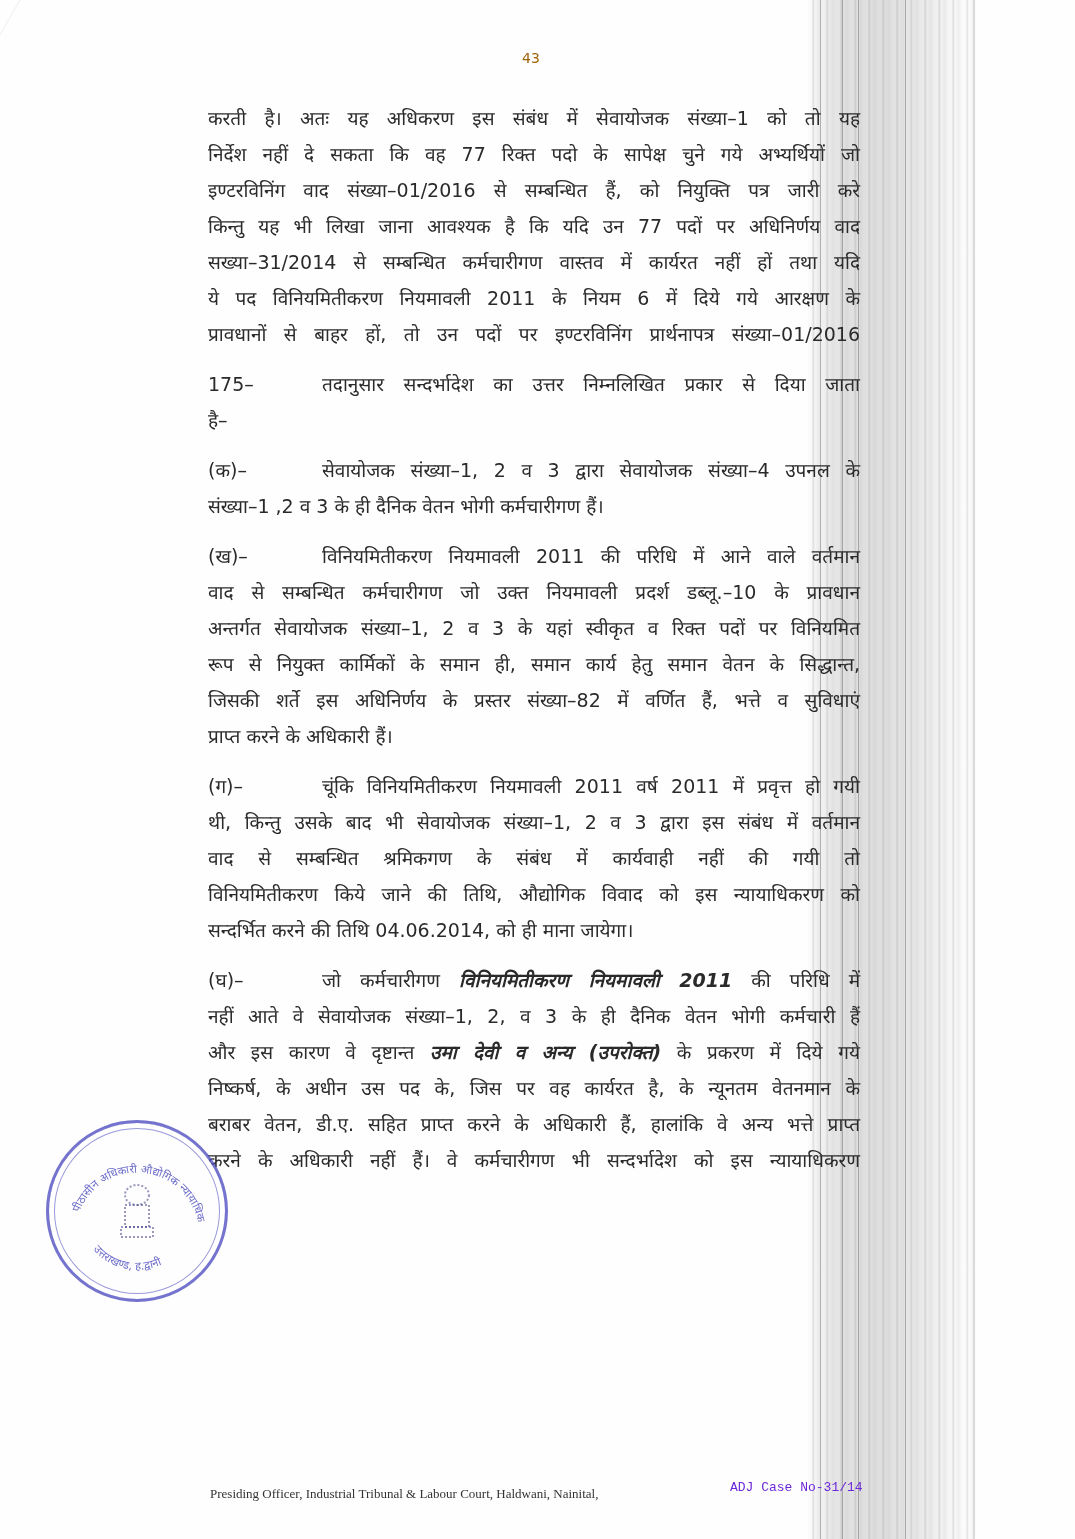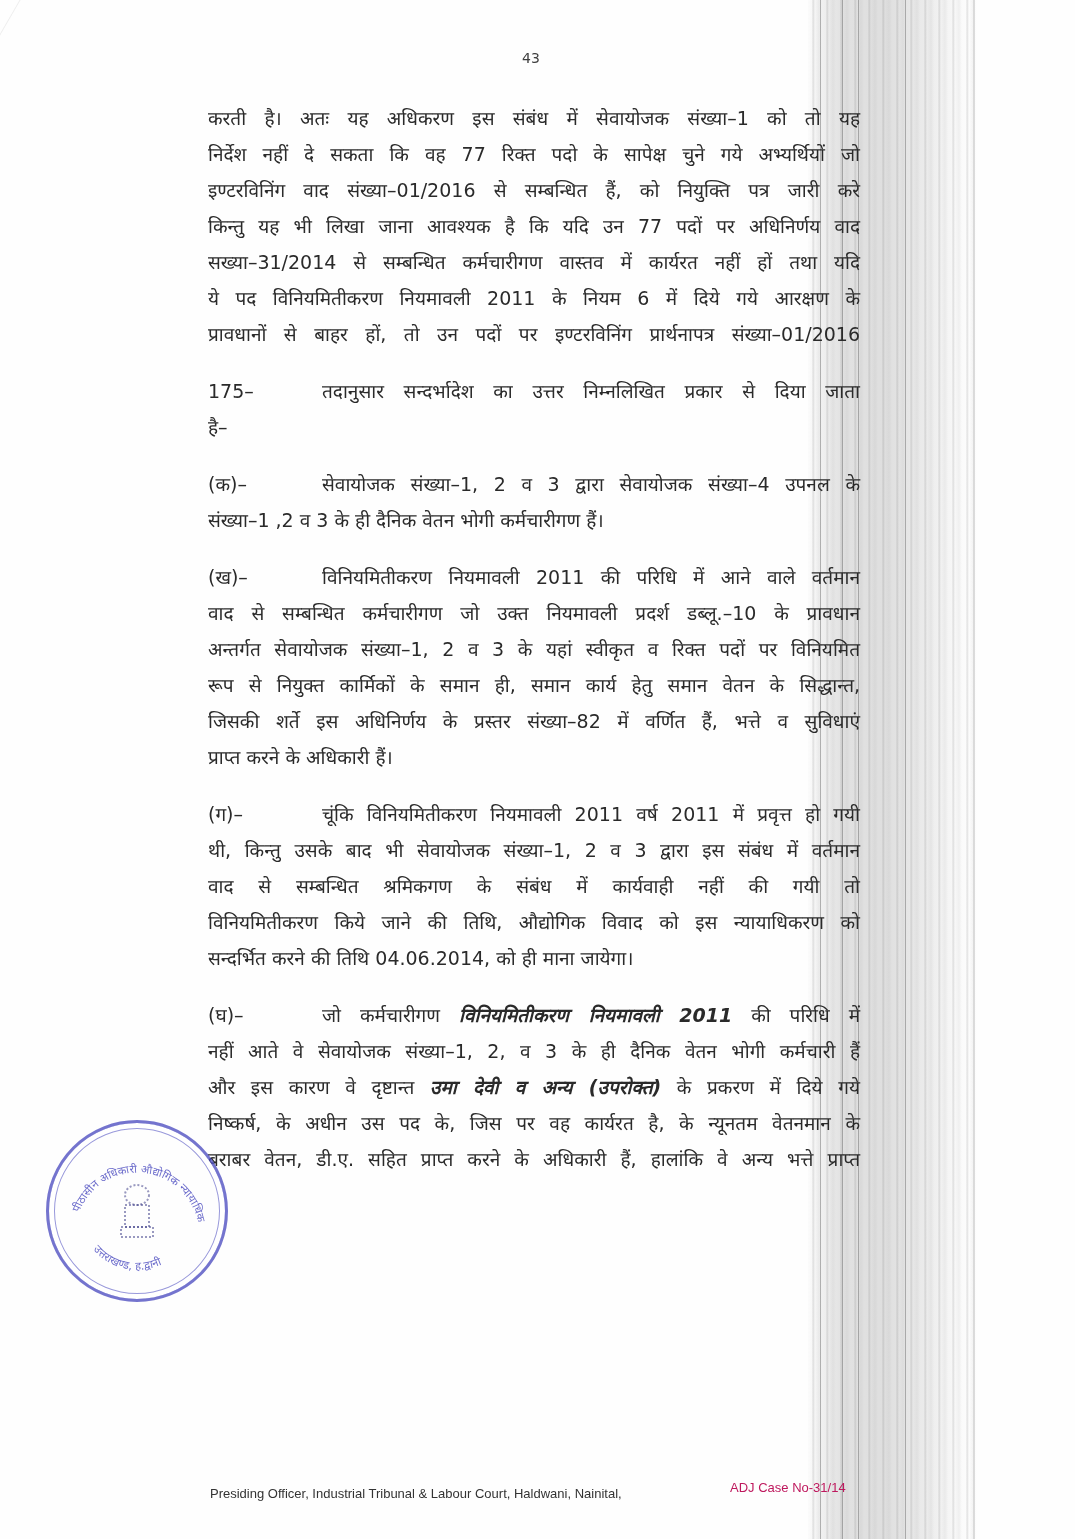--- a/index.html
+++ b/index.html
@@ -33,55 +33,55 @@
       position: absolute; left: 973px; top: 0; width: 2px; height: 1539px;
       background: rgba(200,200,200,0.6);
     }
     .corner-mark {
       position: absolute; left: 8px; top: 0; width: 60px; height: 40px;
       border-left: 1px solid rgba(200,200,200,0.6);
       transform: skewX(-30deg);
       opacity: 0.5;
     }
     .page-number {
-      position: absolute; left: 522px; top: 50px; font-size: 14px; color: #404040;
+      position: absolute; left: 522px; top: 50px; font-size: 14px; color: #a16207;
     }
     .content {
       position: absolute; left: 208px; top: 100px; width: 652px;
       font-size: 19px; line-height: 36px; text-align: justify;
       text-align-last: justify;
     }
     .para { margin: 0; }
     .line { display: block; text-align: justify; text-align-last: justify; white-space: nowrap; }
     .line.last { text-align-last: left; }
-    .numbered { display: flex; margin-top: 7px; }
+    .numbered { display: flex; }
     .num-label { width: 114px; flex: 0 0 114px; }
     .gap { height: 14px; }
     em.bold-italic { font-style: italic; font-weight: bold; }
     .seal {
       position: absolute; left: 46px; top: 1120px; width: 176px; height: 176px;
       border-radius: 50%;
       border: 3px solid rgba(70,70,190,0.75);
       box-shadow: inset 0 0 0 5px #fff, inset 0 0 0 6px rgba(70,70,190,0.55);
     }
     .seal-emblem {
       position: absolute; left: 66px; top: 58px; width: 44px; height: 64px;
       color: rgba(60,60,140,0.6); font-size: 42px; line-height: 64px; text-align: center;
     }
     .seal-text {
       position: absolute; left: 0; top: 0; width: 176px; height: 176px;
       font-size: 10px; color: rgba(70,70,190,0.8);
     }
     .footer-left {
-      position: absolute; left: 210px; top: 1486px; font-family: Liberation Sans, sans-serif;
+      position: absolute; left: 210px; top: 1486px; font-family: Liberation Serif, serif;
       font-size: 13px; color: #333;
     }
     .footer-right {
-      position: absolute; left: 730px; top: 1480px; font-family: Liberation Sans, sans-serif;
-      font-size: 13px; color: #be185d;
+      position: absolute; left: 730px; top: 1480px; font-family: Liberation Mono, monospace;
+      font-size: 13px; color: #6d28d9;
     }
   </style>
 </head>
 <body>
 
 <div class="page">
   <div class="corner-mark"></div>
   <div class="scan-strip"></div>
   <div class="scan-line" style="left:820px"></div>
   <div class="scan-line" style="left:842px"></div>
@@ -149,20 +149,21 @@
 
     <div class="para">
       <div class="numbered">
         <span class="num-label">(घ)–</span>
         <span class="line" style="flex:1"><span>जो कर्मचारीगण </span><em class="bold-italic">विनियमितीकरण नियमावली 2011</em><span> की परिधि में</span></span>
       </div>
       <span class="line">नहीं आते वे सेवायोजक संख्या–1, 2, व 3 के ही दैनिक वेतन  भोगी कर्मचारी हैं</span>
       <span class="line"><span>और इस कारण वे दृष्टान्त </span><em class="bold-italic">उमा देवी व अन्य (उपरोक्त)</em><span> के प्रकरण में दिये गये</span></span>
       <span class="line">निष्कर्ष, के अधीन उस पद के, जिस पर वह कार्यरत है, के न्यूनतम वेतनमान के</span>
       <span class="line">बराबर वेतन, डी.ए. सहित प्राप्त करने के अधिकारी हैं, हालांकि वे अन्य भत्ते प्राप्त</span>
+      <span class="line">करने के अधिकारी नहीं हैं। वे कर्मचारीगण भी सन्दर्भादेश को इस न्यायाधिकरण</span>
     </div>
   </div>
 
   <div class="seal">
     <svg class="seal-text" viewBox="0 0 176 176">
       <defs>
         <path id="sealTop" d="M 28 96 A 62 62 0 0 1 148 96"></path>
         <path id="sealBottom" d="M 34 110 A 58 58 0 0 0 142 110"></path>
       </defs>
       <text font-size="11" fill="rgba(70,70,190,0.8)" font-family="DejaVu Sans, sans-serif">

